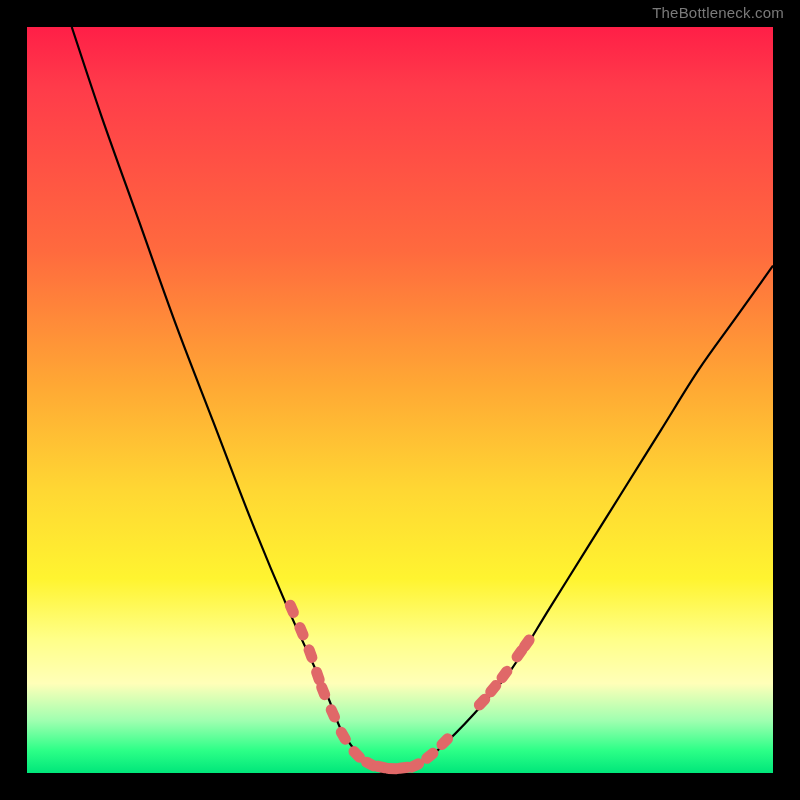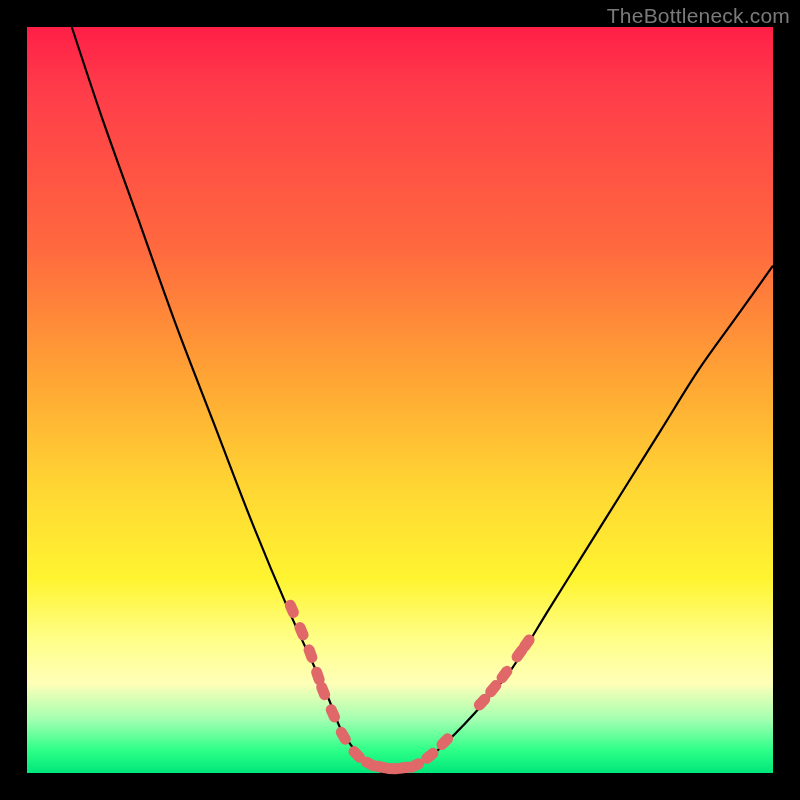--- a/index.html
+++ b/index.html
@@ -36,23 +36,23 @@
       #ffff88 82%,
       #ffffb8 88%,
       #9fffb0 93%,
       #2cff87 97%,
       #00e67a 100%
     );
   }
   .watermark {
     position: absolute;
     top: 4px;
-    right: 10px;
+    right: 16px;
     color: #7a7a7a;
-    font-size: 21px;
+    font-size: 15px;
     letter-spacing: 0.2px;
     font-weight: 400;
     user-select: none;
   }
   svg.curves {
     position: absolute;
     left: 0;
     top: 0;
     width: 746px;
     height: 746px;

